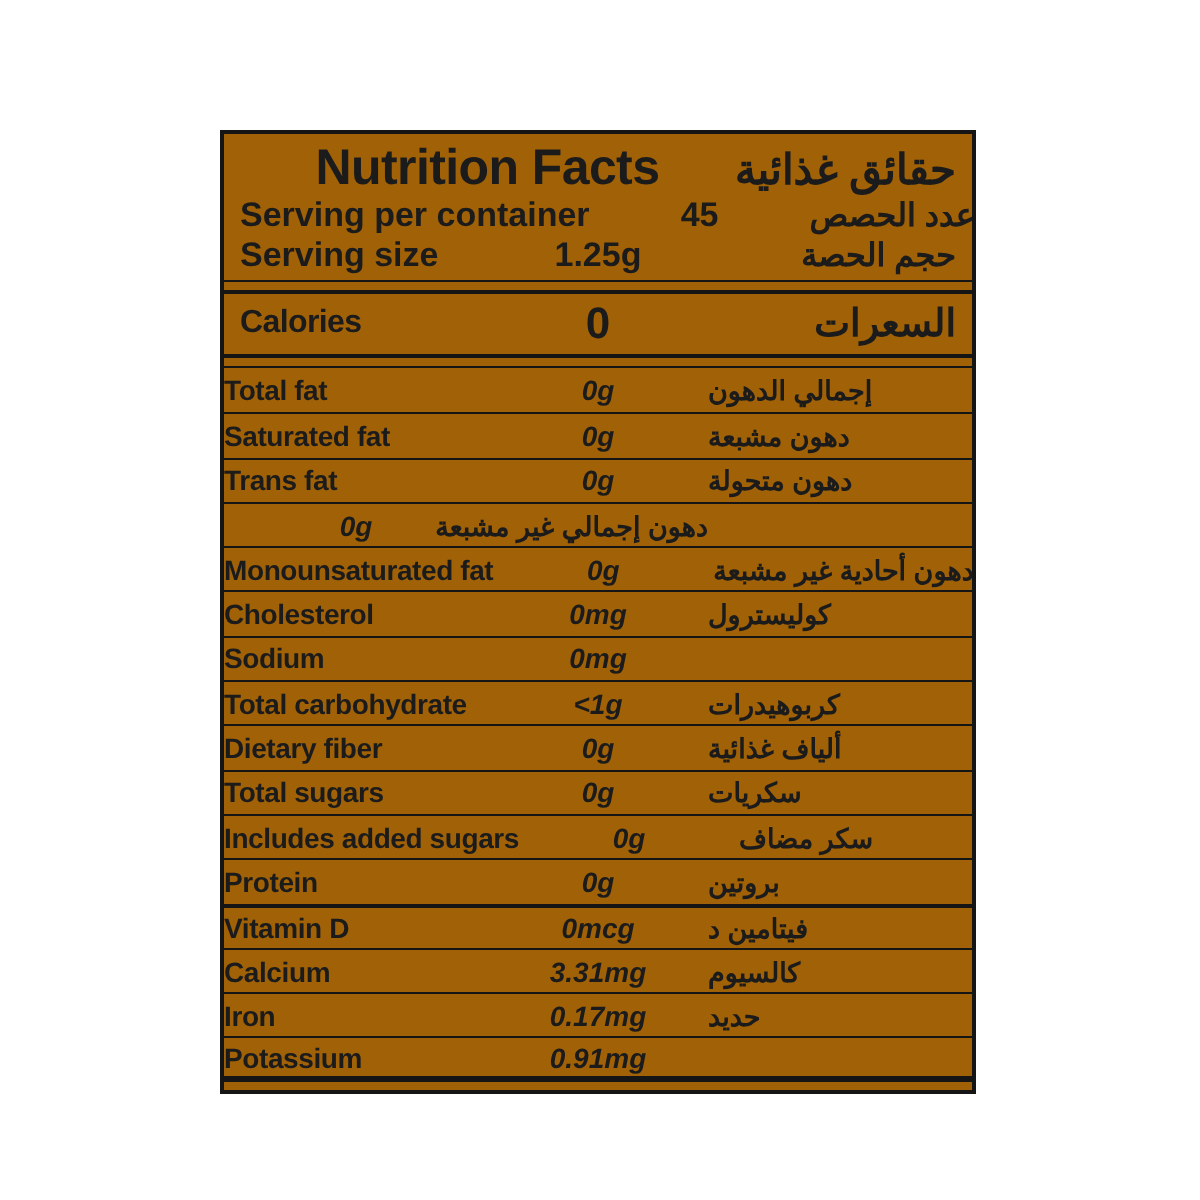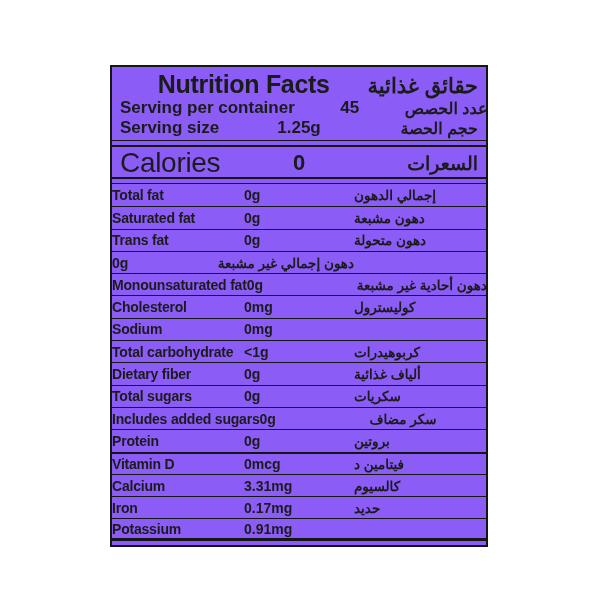--- a/index.html
+++ b/index.html
@@ -17,21 +17,21 @@
     background: #ffffff;
     overflow: hidden;
   }
   .label {
     position: absolute;
     left: 110px;
     top: 65px;
     width: 378px;
     box-sizing: border-box;
     border: 2px solid #151515;
-    background: #8b5cf6;
+    background: #a16207;
     color: #1b1b1b;
     padding-bottom: 4px;
   }
   .header {
     padding: 3px 8px 0 8px;
   }
   .title-row {
     display: flex;
     align-items: baseline;
     height: 28px;
@@ -77,21 +77,21 @@
     border-top: 2.5px solid #151515;
     border-bottom: 1.5px solid #151515;
   }
   .calories-row {
     display: grid;
     grid-template-columns: 1fr 110px 1fr;
     align-items: center;
     height: 30px;
     padding: 0 8px;
   }
-  .c-en { font-size: 28px; font-weight: normal; letter-spacing: -0.3px; }
+  .c-en { font-size: 16px; font-weight: bold; letter-spacing: -0.3px; }
   .c-val { font-size: 22px; font-weight: bold; text-align: center; }
   .c-ar {
     font-size: 19px;
     font-weight: bold;
     text-align: right;
     direction: rtl;
     white-space: nowrap;
   }
   .nrows { }
   .nrow {
@@ -102,21 +102,21 @@
     height: 22.3px;
     padding: 0 0;
     border-top: 1.5px solid #151515;
     font-size: 14px;
     font-weight: bold;
   }
   .nrow:first-child { border-top: none; }
   .nrow.thick-top { border-top: 2.5px solid #151515; }
   .nrow:last-child { border-bottom: 3px solid #151515; }
   .n-en { white-space: nowrap; letter-spacing: -0.2px; }
-  .n-val { text-align: left; }
+  .n-val { text-align: center; font-style: italic; }
   .n-ar {
     text-align: left;
     direction: rtl;
     font-size: 13.5px;
     white-space: nowrap;
     overflow: visible;
   }
 </style>
 </head>
 <body>

